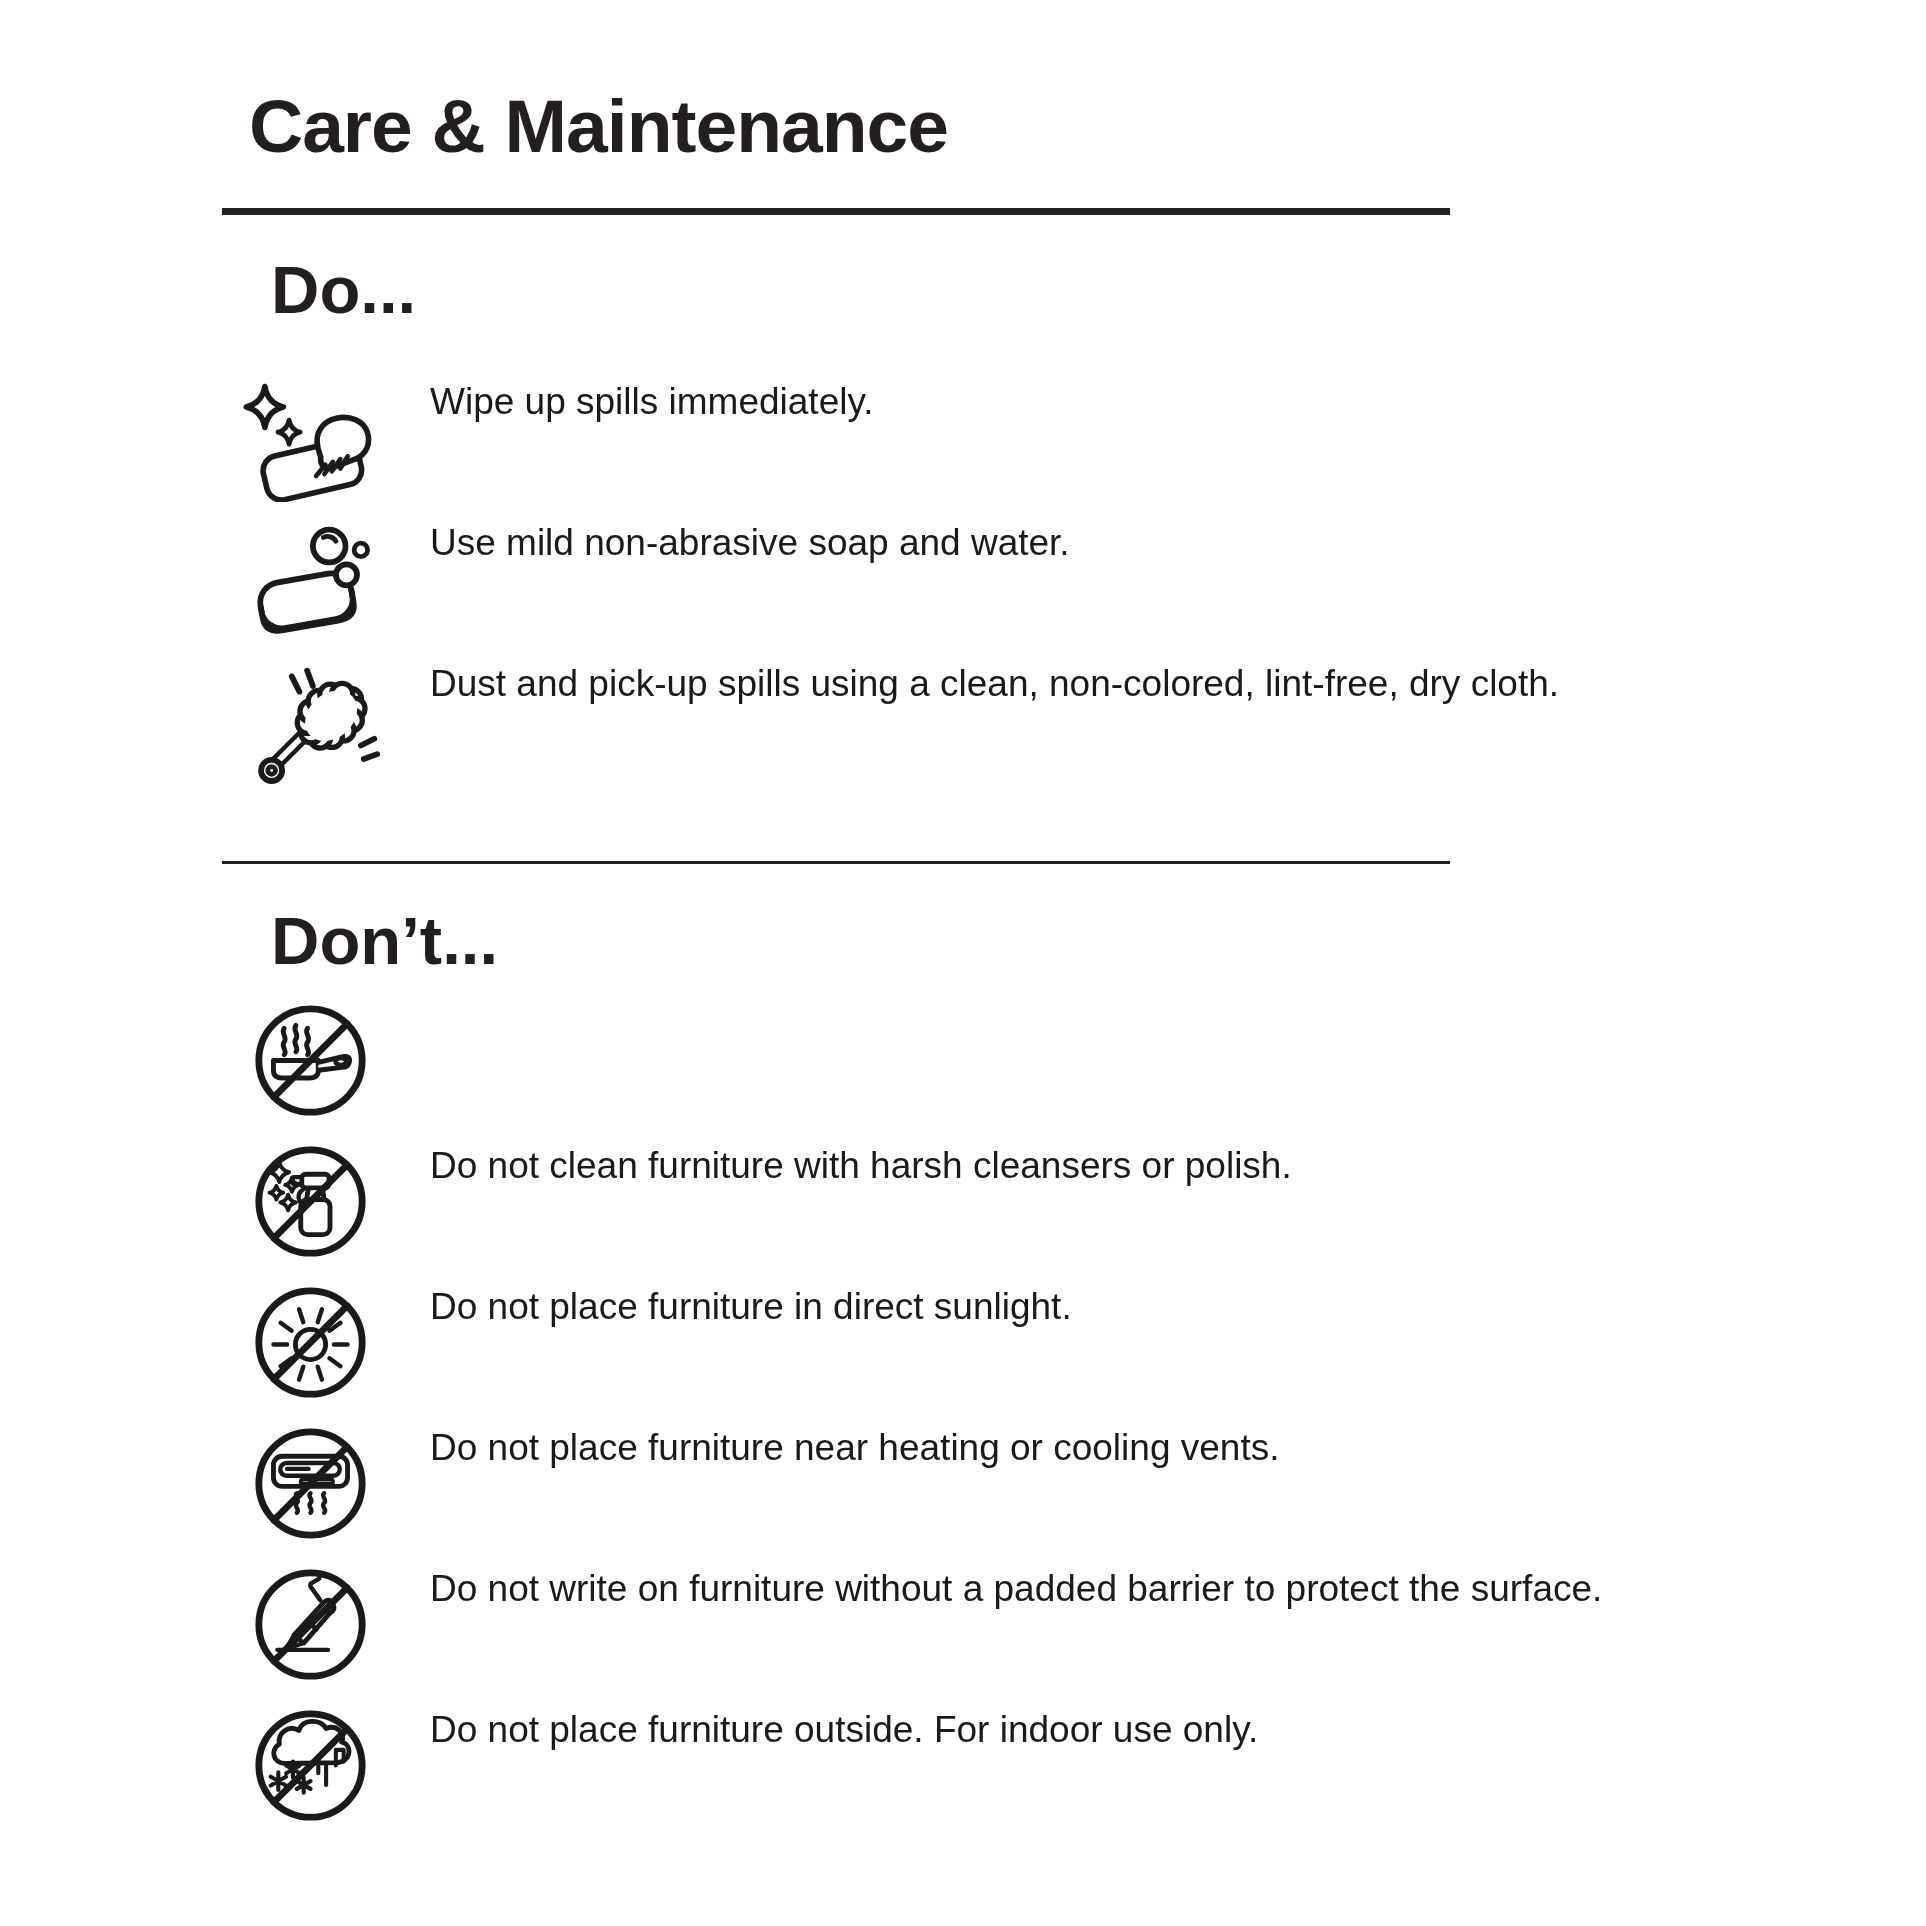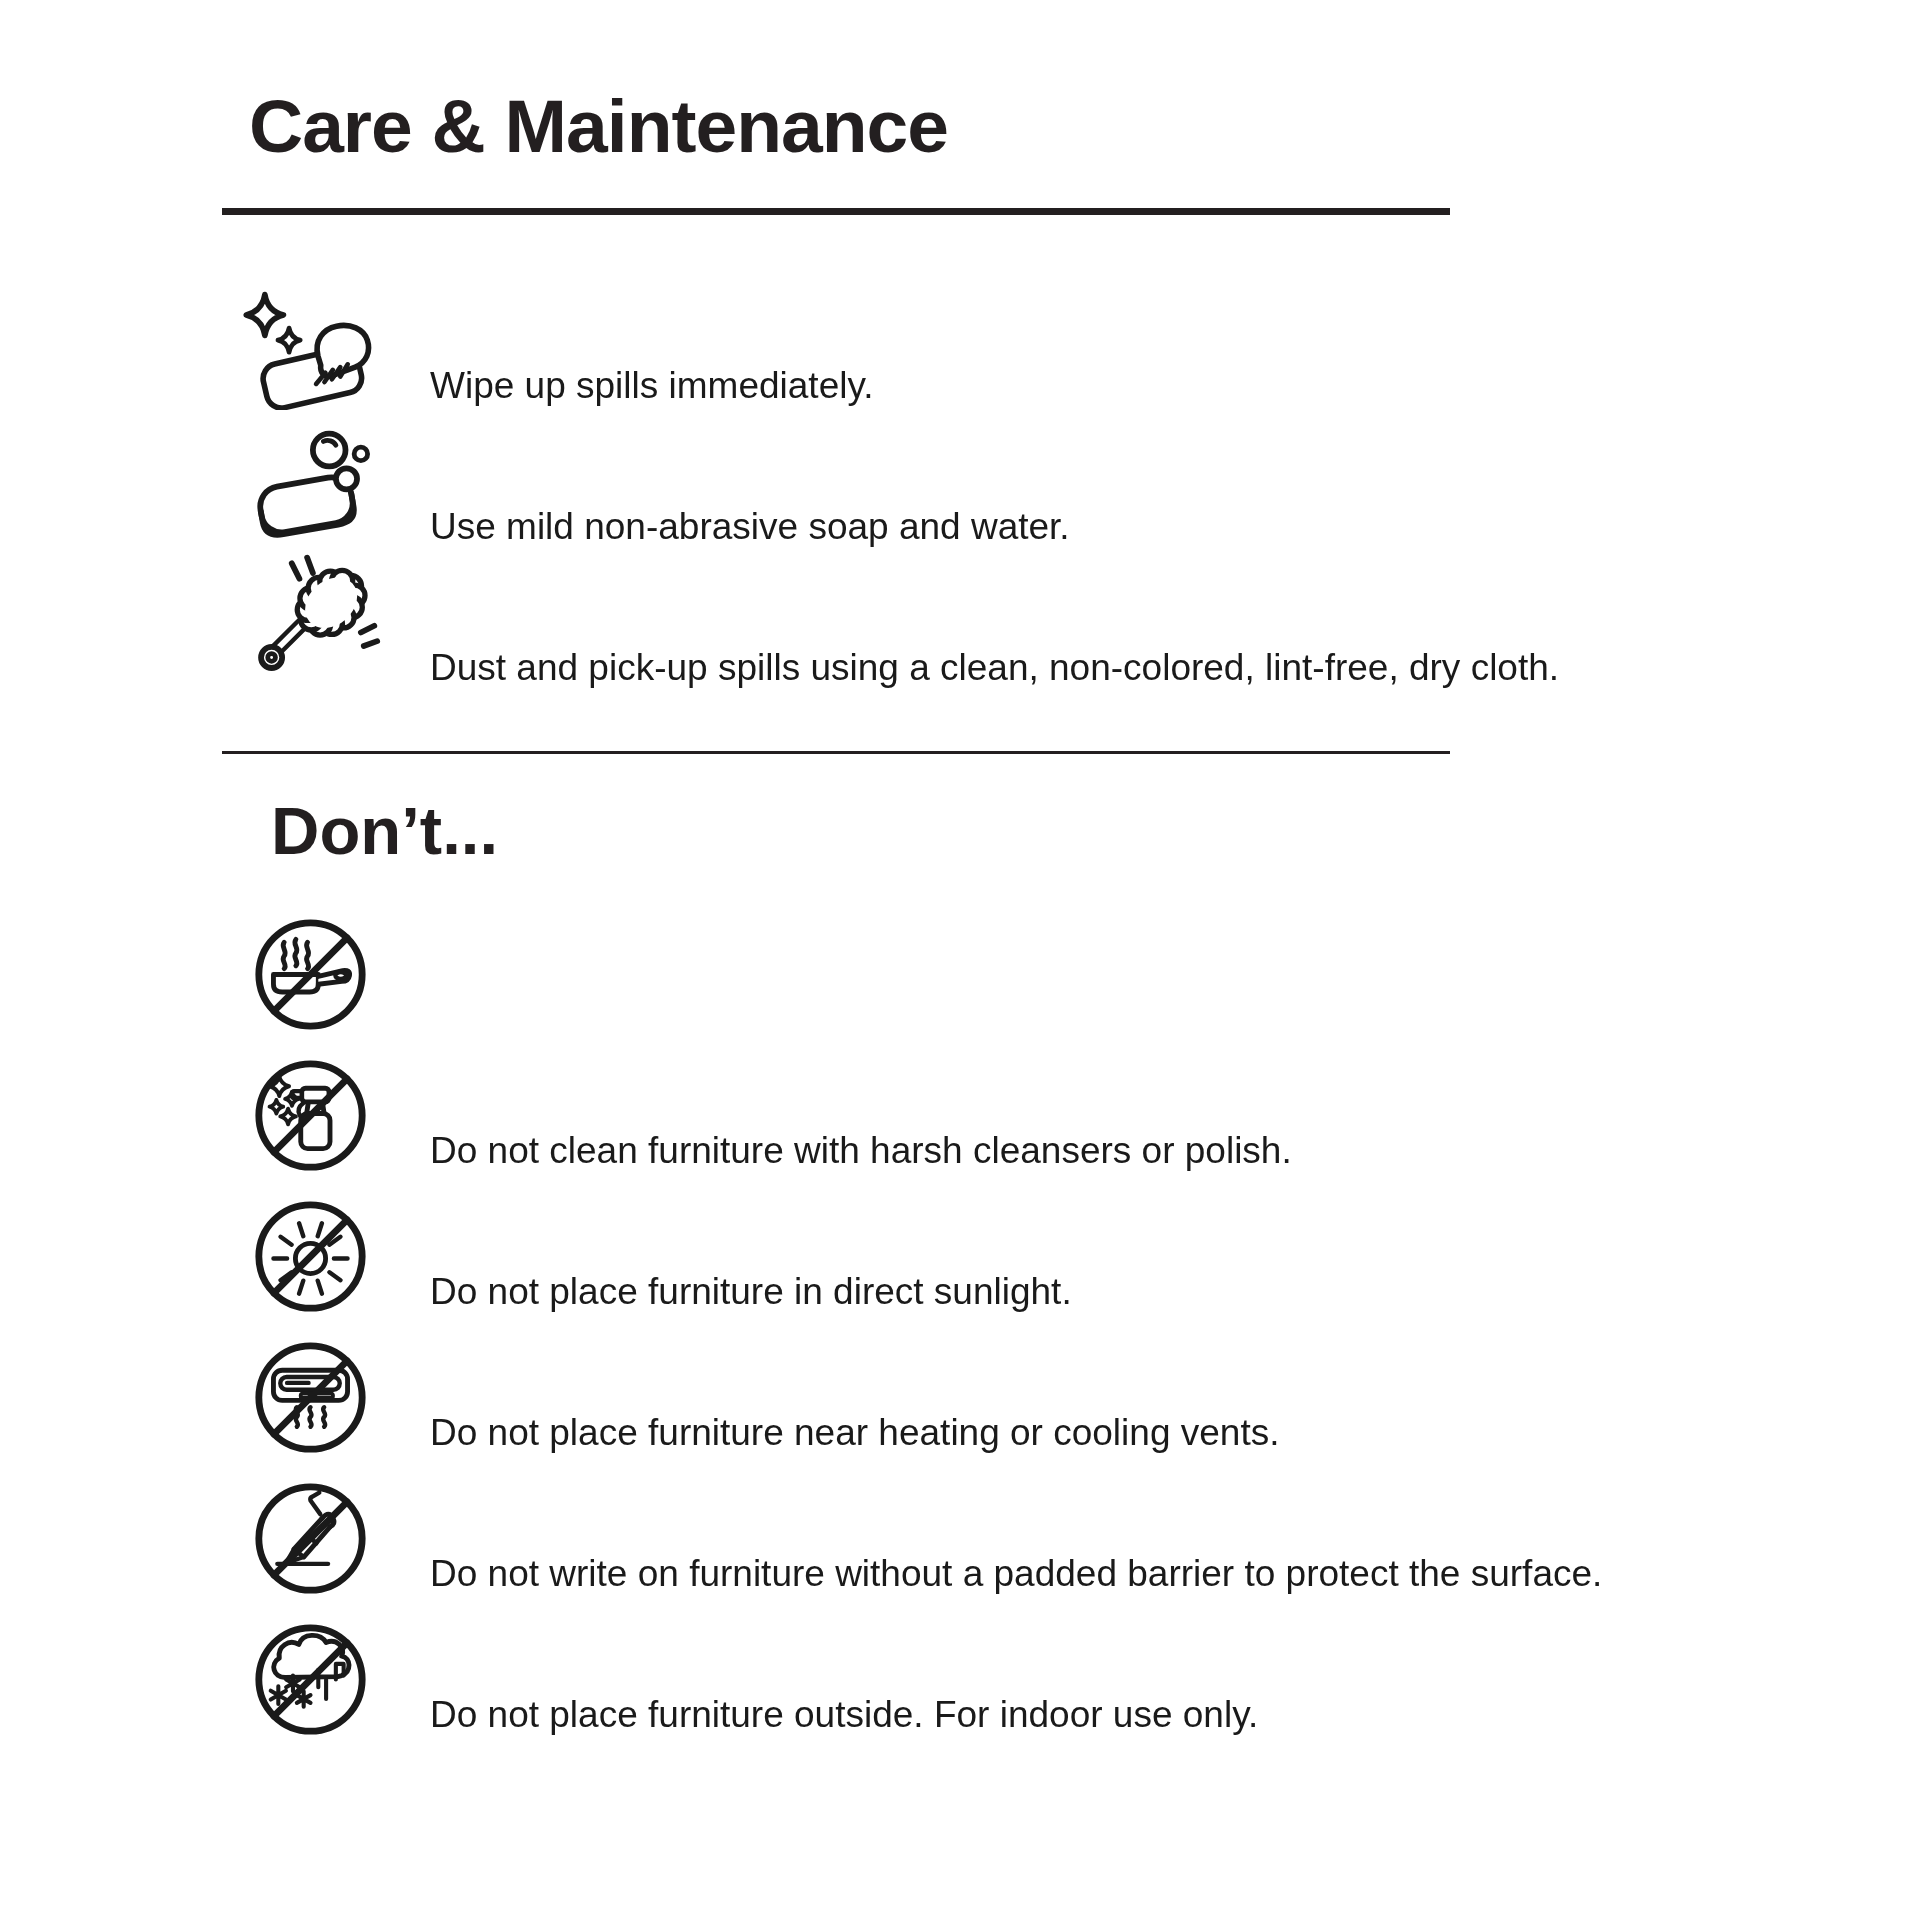--- a/index.html
+++ b/index.html
@@ -33,21 +33,21 @@
     font-size:67px;
     font-weight:bold;
     line-height:1.05;
     color:#231f20;
   }
   .section-heading.dont { margin-top:42px; }
   .rows.do { margin-top:54px; }
   .rows.dont { margin-top:26px; }
   .row {
     display:flex;
-    align-items:flex-end;
+    align-items:flex-start;
     height:141px;
     padding-left:222px;
   }
   .icon-cell {
     width:176px;
     flex:0 0 176px;
     display:flex;
     align-items:center;
     justify-content:center;
   }
@@ -61,20 +61,21 @@
   svg { display:block; }
 </style>
 </head>
 <body>
 
 <div class="page">
 
   <h1 class="title">Care &amp; Maintenance</h1>
   <div class="rule-thick"></div>
 
+  <h2 class="section-heading">Do...</h2>
 
   <div class="rows do">
 
     <div class="row">
       <div class="icon-cell">
         <svg width="149" height="123" viewBox="0 0 160 132" fill="none" stroke="#1a1a1a" stroke-width="6" stroke-linecap="round" stroke-linejoin="round">
           <path d="M31 8 Q34 26 51 30 Q34 34 31 52 Q28 34 11 30 Q28 26 31 8 Z"></path>
           <path d="M57 44 Q59 55 69 57 Q59 59 57 70 Q55 59 45 57 Q55 55 57 44 Z" stroke-width="5"></path>
           <rect x="30" y="74" width="104" height="48" rx="16" transform="rotate(-13 82 98)" fill="#ffffff"></rect>
           <path d="M88 74 C84 58 93 45 108 42 C123 39 137 45 141 57 C145 69 140 81 128 86 L104 95 C95 98 90 92 91 84 Z" fill="#ffffff"></path>

